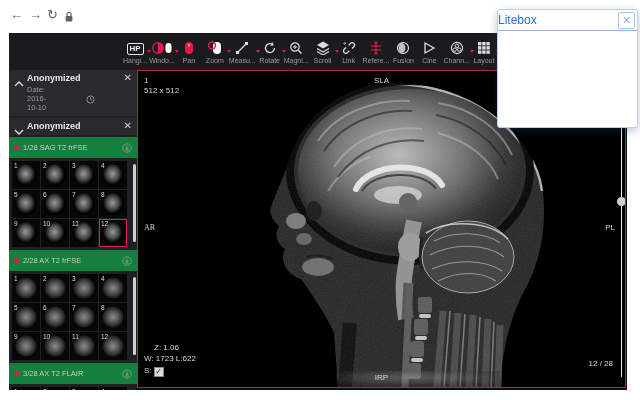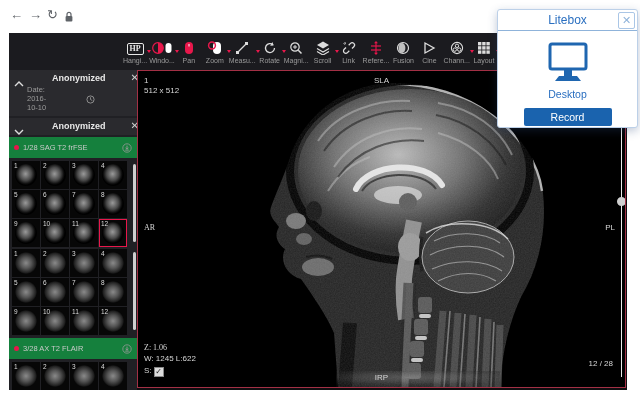--- a/index.html
+++ b/index.html
@@ -7,29 +7,29 @@
         font-family:"Liberation Sans",sans-serif;-webkit-font-smoothing:antialiased;}
   
   .chrome{position:absolute;left:0;top:0;width:640px;height:33px;background:#fff;}
   .chrome .nav{position:absolute;top:7px;font-size:13px;color:#5f6368;line-height:16px;cursor:default;}
   .lockwrap{position:absolute;left:64px;top:9px;}
   
   .app{position:absolute;left:9px;top:33px;width:618px;height:357px;background:#0e0e10;}
   .toolbar{position:absolute;left:0;top:0;width:618px;height:37px;background:#1b1b1f;
            display:flex;align-items:center;padding-left:114px;box-sizing:border-box;}
   .tool{position:relative;display:flex;flex-direction:column;align-items:center;min-width:24px;margin-right:2px;cursor:pointer;}
-  .tool .tico{height:15px;display:flex;align-items:flex-end;justify-content:center;font-family:Liberation Serif, serif;}
+  .tool .tico{height:15px;display:flex;align-items:flex-end;justify-content:center;}
   .tool .tlabel{font-size:7px;color:#9a9a9a;margin-top:2px;white-space:nowrap;}
   .hpbox{font-size:8px;font-weight:bold;color:#e8e8e8;border:1px solid #e8e8e8;border-radius:2px;padding:0 2px;line-height:10px;}
   .dd{position:absolute;right:-4px;top:10px;width:0;height:0;border-left:2.5px solid transparent;
       border-right:2.5px solid transparent;border-top:3.5px solid #e8174b;}
   
   .sidebar{position:absolute;left:0;top:37px;width:128px;height:320px;background:#202024;overflow:hidden;}
   .phead{background:#2a2a2e;padding:3px 5px 4px 5px;margin-bottom:2px;position:relative;}
-  .prow1{display:flex;align-items:center;gap:25px;}
+  .prow1{display:flex;align-items:center;}
   .pchev{width:10px;height:8px;margin-right:3px;flex:none;}
   .pname{font-size:9px;font-weight:bold;color:#e8e8e8;flex:1;}
   .pclose{color:#cfcfcf;font-size:10px;line-height:10px;cursor:pointer;}
   .prow2{display:flex;align-items:center;margin-left:13px;margin-top:2px;gap:40px;}
   .pdate{font-size:7.5px;color:#9a9a9a;flex:1;}
   .pcount{font-size:7px;color:#9a9a9a;margin:0 2px;}
   .srow{background:#15803d;height:21px;display:flex;align-items:center;padding:0 5px;margin:2px 0;cursor:pointer;}
   .sdot{width:5px;height:5px;border-radius:50%;background:#e8174b;margin-right:4px;flex:none;}
   .stext{font-size:7.5px;color:#c9c9c9;white-space:nowrap;}
   .sdl{margin-left:auto;}
@@ -46,21 +46,21 @@
             border:1px solid #a33045;box-sizing:border-box;overflow:hidden;cursor:crosshair;}
   .ov{position:absolute;color:#d6d6d6;font-size:8px;line-height:10px;z-index:5;}
   .sync{display:inline-block;width:8px;height:8px;background:#dcdcdc;border:1px solid #888;font-size:8px;
         line-height:8px;color:#222;text-align:center;vertical-align:-1px;margin-left:2px;}
   .vtrack{position:absolute;right:3px;top:16px;bottom:10px;width:1px;background:#e9e9e9;z-index:4;}
   .vhandle{position:absolute;right:-4px;top:110px;width:9px;height:9px;border-radius:50%;background:#cfcfcf;cursor:grab;}
   .mri{position:absolute;left:0;top:0;z-index:1;}
   
   .litebox{position:absolute;left:497px;top:9px;width:139px;height:117px;background:#fff;
            border:1px solid #bcd0e8;border-radius:3px;box-shadow:0 3px 10px rgba(40,70,120,.30);z-index:20;}
-  .lb-head{height:20px;border-bottom:1px solid #8fb3da;display:flex;align-items:center;justify-content:center;position:relative;}
+  .lb-head{height:20px;border-bottom:1px solid #8fb3da;display:flex;align-items:center;justify-content:flex-start;position:relative;}
   .lb-title{color:#2a6fc0;font-size:12px;}
   .lb-close{position:absolute;right:2px;top:2px;width:15px;height:15px;border:1px solid #aac6e6;border-radius:2px;
             color:#8fb3da;font-size:11px;line-height:15px;text-align:center;cursor:pointer;}
   .lb-body{display:flex;flex-direction:column;align-items:center;}
   .lb-devlabel{color:#2a6fc0;font-size:10.5px;margin-top:3px;}
   .lb-record{margin-top:8px;width:88px;height:18px;background:#1a63ae;color:#fff;font-size:10.5px;
              border:none;border-radius:2px;font-family:"Liberation Sans",sans-serif;cursor:pointer;}
 </style>
 </head>
 <body>
@@ -325,20 +325,28 @@
           </div>
           <div class="thumb">
             <div class="blob sag"></div>
             <span class="num">11</span>
           </div>
           <div class="thumb sel">
             <div class="blob sag"></div>
             <span class="num">12</span>
           </div>
           <div class="tscroll" style="height: 78px;"></div>
+        </div>
+        <div class="srow">
+          <span class="sdot"></span>
+          <span class="stext">2/28  AX T2 frFSE</span>
+          <span class="sdl"><svg width="10" height="10" viewBox="0 0 10 10">
+              <circle cx="5" cy="5" r="4.2" fill="none" stroke="#999" stroke-width="0.8"></circle>
+              <path d="M5 2.6 V5.8 M3.6 4.7 L5 6.2 L6.4 4.7 M3.2 7.1 h3.6" stroke="#999" fill="none" stroke-width="0.9"></path>
+            </svg></span>
         </div>
         <div class="tgrid">
           <div class="thumb">
             <div class="blob ax"></div>
             <span class="num">1</span>
           </div>
           <div class="thumb">
             <div class="blob ax"></div>
             <span class="num">2</span>
           </div>
@@ -499,40 +507,31 @@
           <rect x="120" y="6" width="300" height="310" filter="url(#nz)" opacity="0.22"></rect>
         </g>
       </svg>
 
       <div class="ov" style="left:6px;top:5px;">1</div>
       <div class="ov" style="left:6px;top:15px;">512 x 512</div>
       <div class="ov" style="left:50%;top:5px;transform:translateX(-50%);">SLA</div>
       <div class="ov" style="left:6px;top:152px;font-family:Liberation Serif, serif;">AR</div>
       <div class="ov" style="right:10px;top:152px;">PL</div>
       <div class="ov" style="left:50%;bottom:4px;transform:translateX(-50%);">IRP</div>
-      <div class="ov" style="left:6px;bottom:34px;font-family:Liberation Serif, serif;">Z: 1.06</div>
-      <div class="ov" style="left:6px;bottom:23px;">W: 1245 L:622</div>
+      <div class="ov" style="left:16px;bottom:34px;">Z: 1.06</div>
+      <div class="ov" style="left:6px;bottom:23px;">W: 1723 L:622</div>
       <div class="ov" style="left:6px;bottom:10px;">
         <span>S:</span><span class="sync">✓</span>
       </div>
       <div class="ov" style="right:12px;bottom:18px;">12 / 28</div>
       <div class="vtrack">
         <div class="vhandle"></div>
       </div>
     </div>
   </div>
 
   <div class="litebox">
     <div class="lb-head">
       <span class="lb-title">Litebox</span>
       <span class="lb-close">✕</span>
     </div>
-    <div class="lb-body">
-      <svg width="50" height="44" viewBox="0 0 50 44" style="margin-top:10px;">
-        <rect x="7" y="3" width="36" height="25" rx="2" fill="#fff" stroke="#1f66b0" stroke-width="3"></rect>
-        <rect x="21" y="29" width="8" height="6" fill="#1f66b0"></rect>
-        <path d="M16 35 h18 l4 5 h-26 z" fill="#1f66b0"></path>
-      </svg>
-      <div class="lb-devlabel">Desktop</div>
-      <button class="lb-record">Record</button>
-    </div>
   </div>
 </div>
 
 </body></html>

